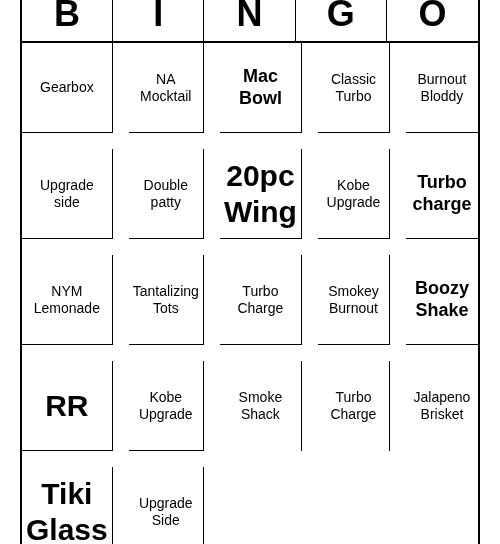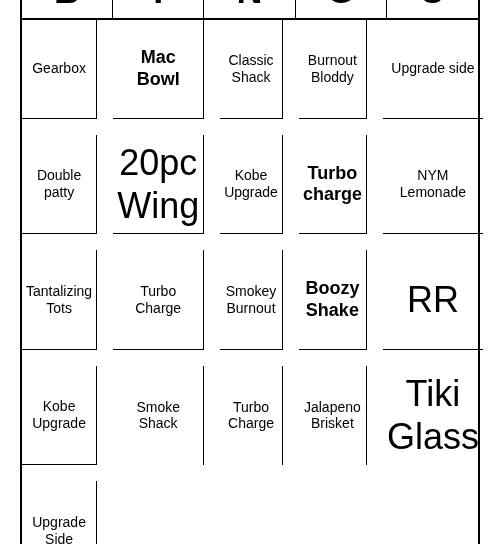--- a/index.html
+++ b/index.html
@@ -68,39 +68,40 @@
     .bingo-cell:nth-last-child(-n+5) {
       border-bottom: none;
     }
 
     .bingo-cell.large-text {
       font-size: 18px;
       font-weight: bold;
     }
 
     .bingo-cell.xlarge-text {
-      font-size: 36px;
-      font-weight: normal;
+      font-size: 30px;
+      font-weight: bold;
     }
   </style>
 </head>
 <body>
 
 <div class="bingo-card">
   <div class="bingo-header">
   <div class="bingo-header-cell">B</div>
       <div class="bingo-header-cell">I</div>
       <div class="bingo-header-cell">N</div>
       <div class="bingo-header-cell">G</div>
       <div class="bingo-header-cell">O</div>
     </div>
   <div class="bingo-grid">
   <div class="bingo-cell">Gearbox</div>
+      <div class="bingo-cell">NA Mocktail</div>
       <div class="bingo-cell large-text">Mac Bowl</div>
-      <div class="bingo-cell">Classic Shack</div>
+      <div class="bingo-cell">Classic Turbo</div>
       <div class="bingo-cell">Burnout Bloddy</div>
       <div class="bingo-cell">Upgrade side</div>
       <div class="bingo-cell">Double patty</div>
       <div class="bingo-cell xlarge-text">20pc Wing</div>
       <div class="bingo-cell">Kobe Upgrade</div>
       <div class="bingo-cell large-text">Turbo charge</div>
       <div class="bingo-cell">NYM Lemonade</div>
       <div class="bingo-cell">Tantalizing Tots</div>
       <div class="bingo-cell">Turbo Charge</div>
       <div class="bingo-cell">Smokey Burnout</div>

